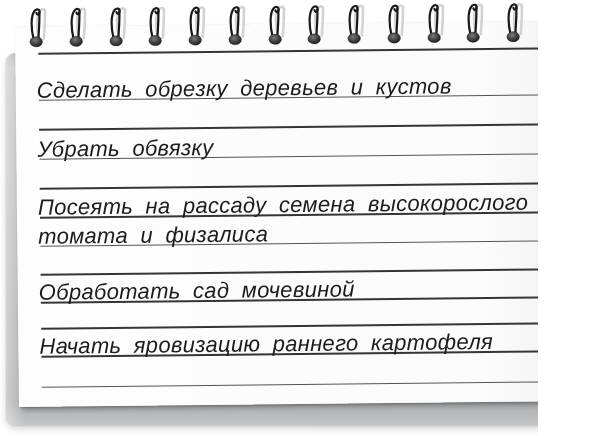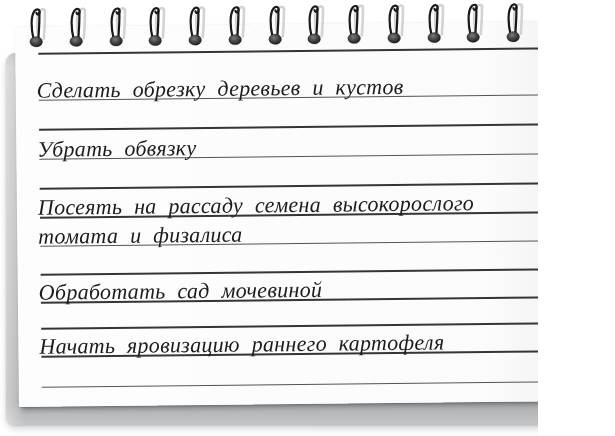--- a/index.html
+++ b/index.html
@@ -1,17 +1,17 @@
 <!DOCTYPE html>
 <html><head>
 <meta charset="utf-8">
 <style>
   html,body{margin:0;padding:0;background:#ffffff;}
   .stage{position:relative;width:538px;height:436px;overflow:hidden;
-         font-family:Liberation Serif, serif;background:#ffffff;}
+         font-family:Liberation Sans, sans-serif;background:#ffffff;}
 
   
   .backing{position:absolute;left:6px;top:53px;width:604px;height:372px;
            border-radius:9px;
            background:linear-gradient(178deg,#c6c8ca 0%,#b7b9bb 55%,#a9abad 100%);
            box-shadow:0 4px 7px rgba(0,0,0,0.16),0 1px 2px rgba(0,0,0,0.12);}
   .backing::after{content:"";position:absolute;inset:0;border-radius:9px;
            background:linear-gradient(to right,rgba(255,255,255,0.40) 0%,rgba(255,255,255,0) 3%,
                       rgba(0,0,0,0) 93%,rgba(255,255,255,0.55) 96.5%,rgba(255,255,255,0.15) 100%);}
   .backing::before{content:"";position:absolute;inset:0;border-radius:9px;

